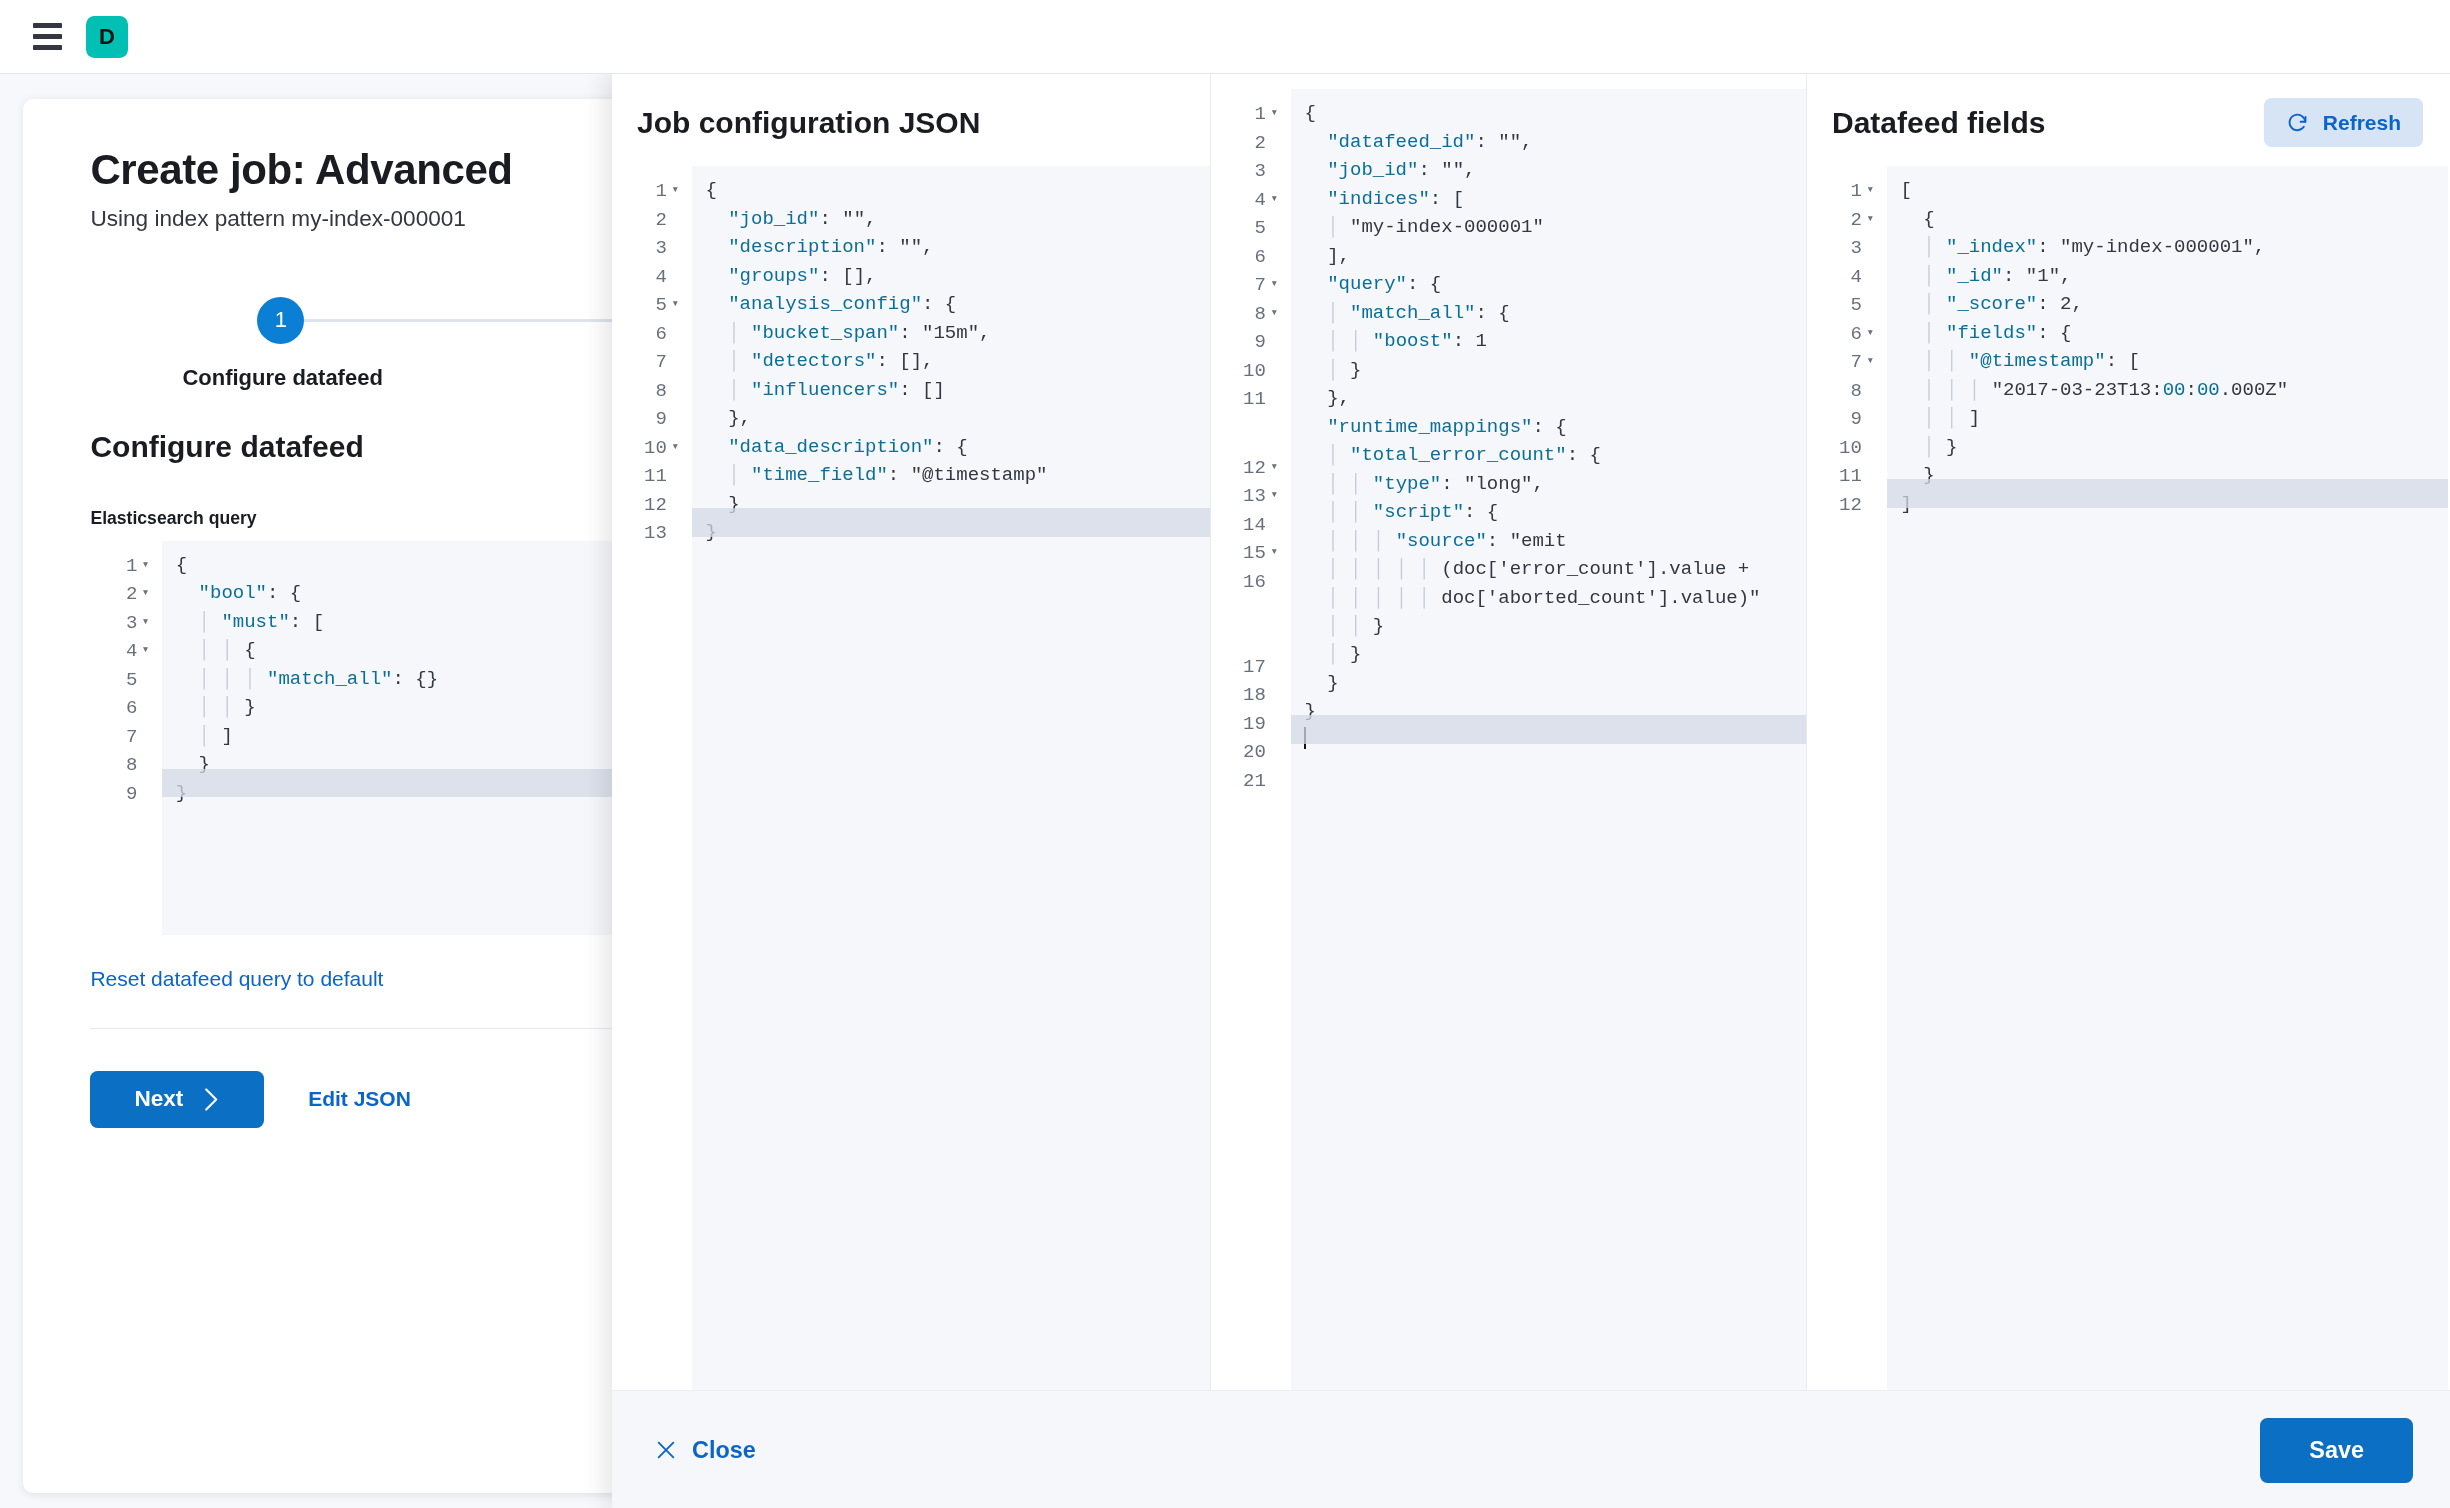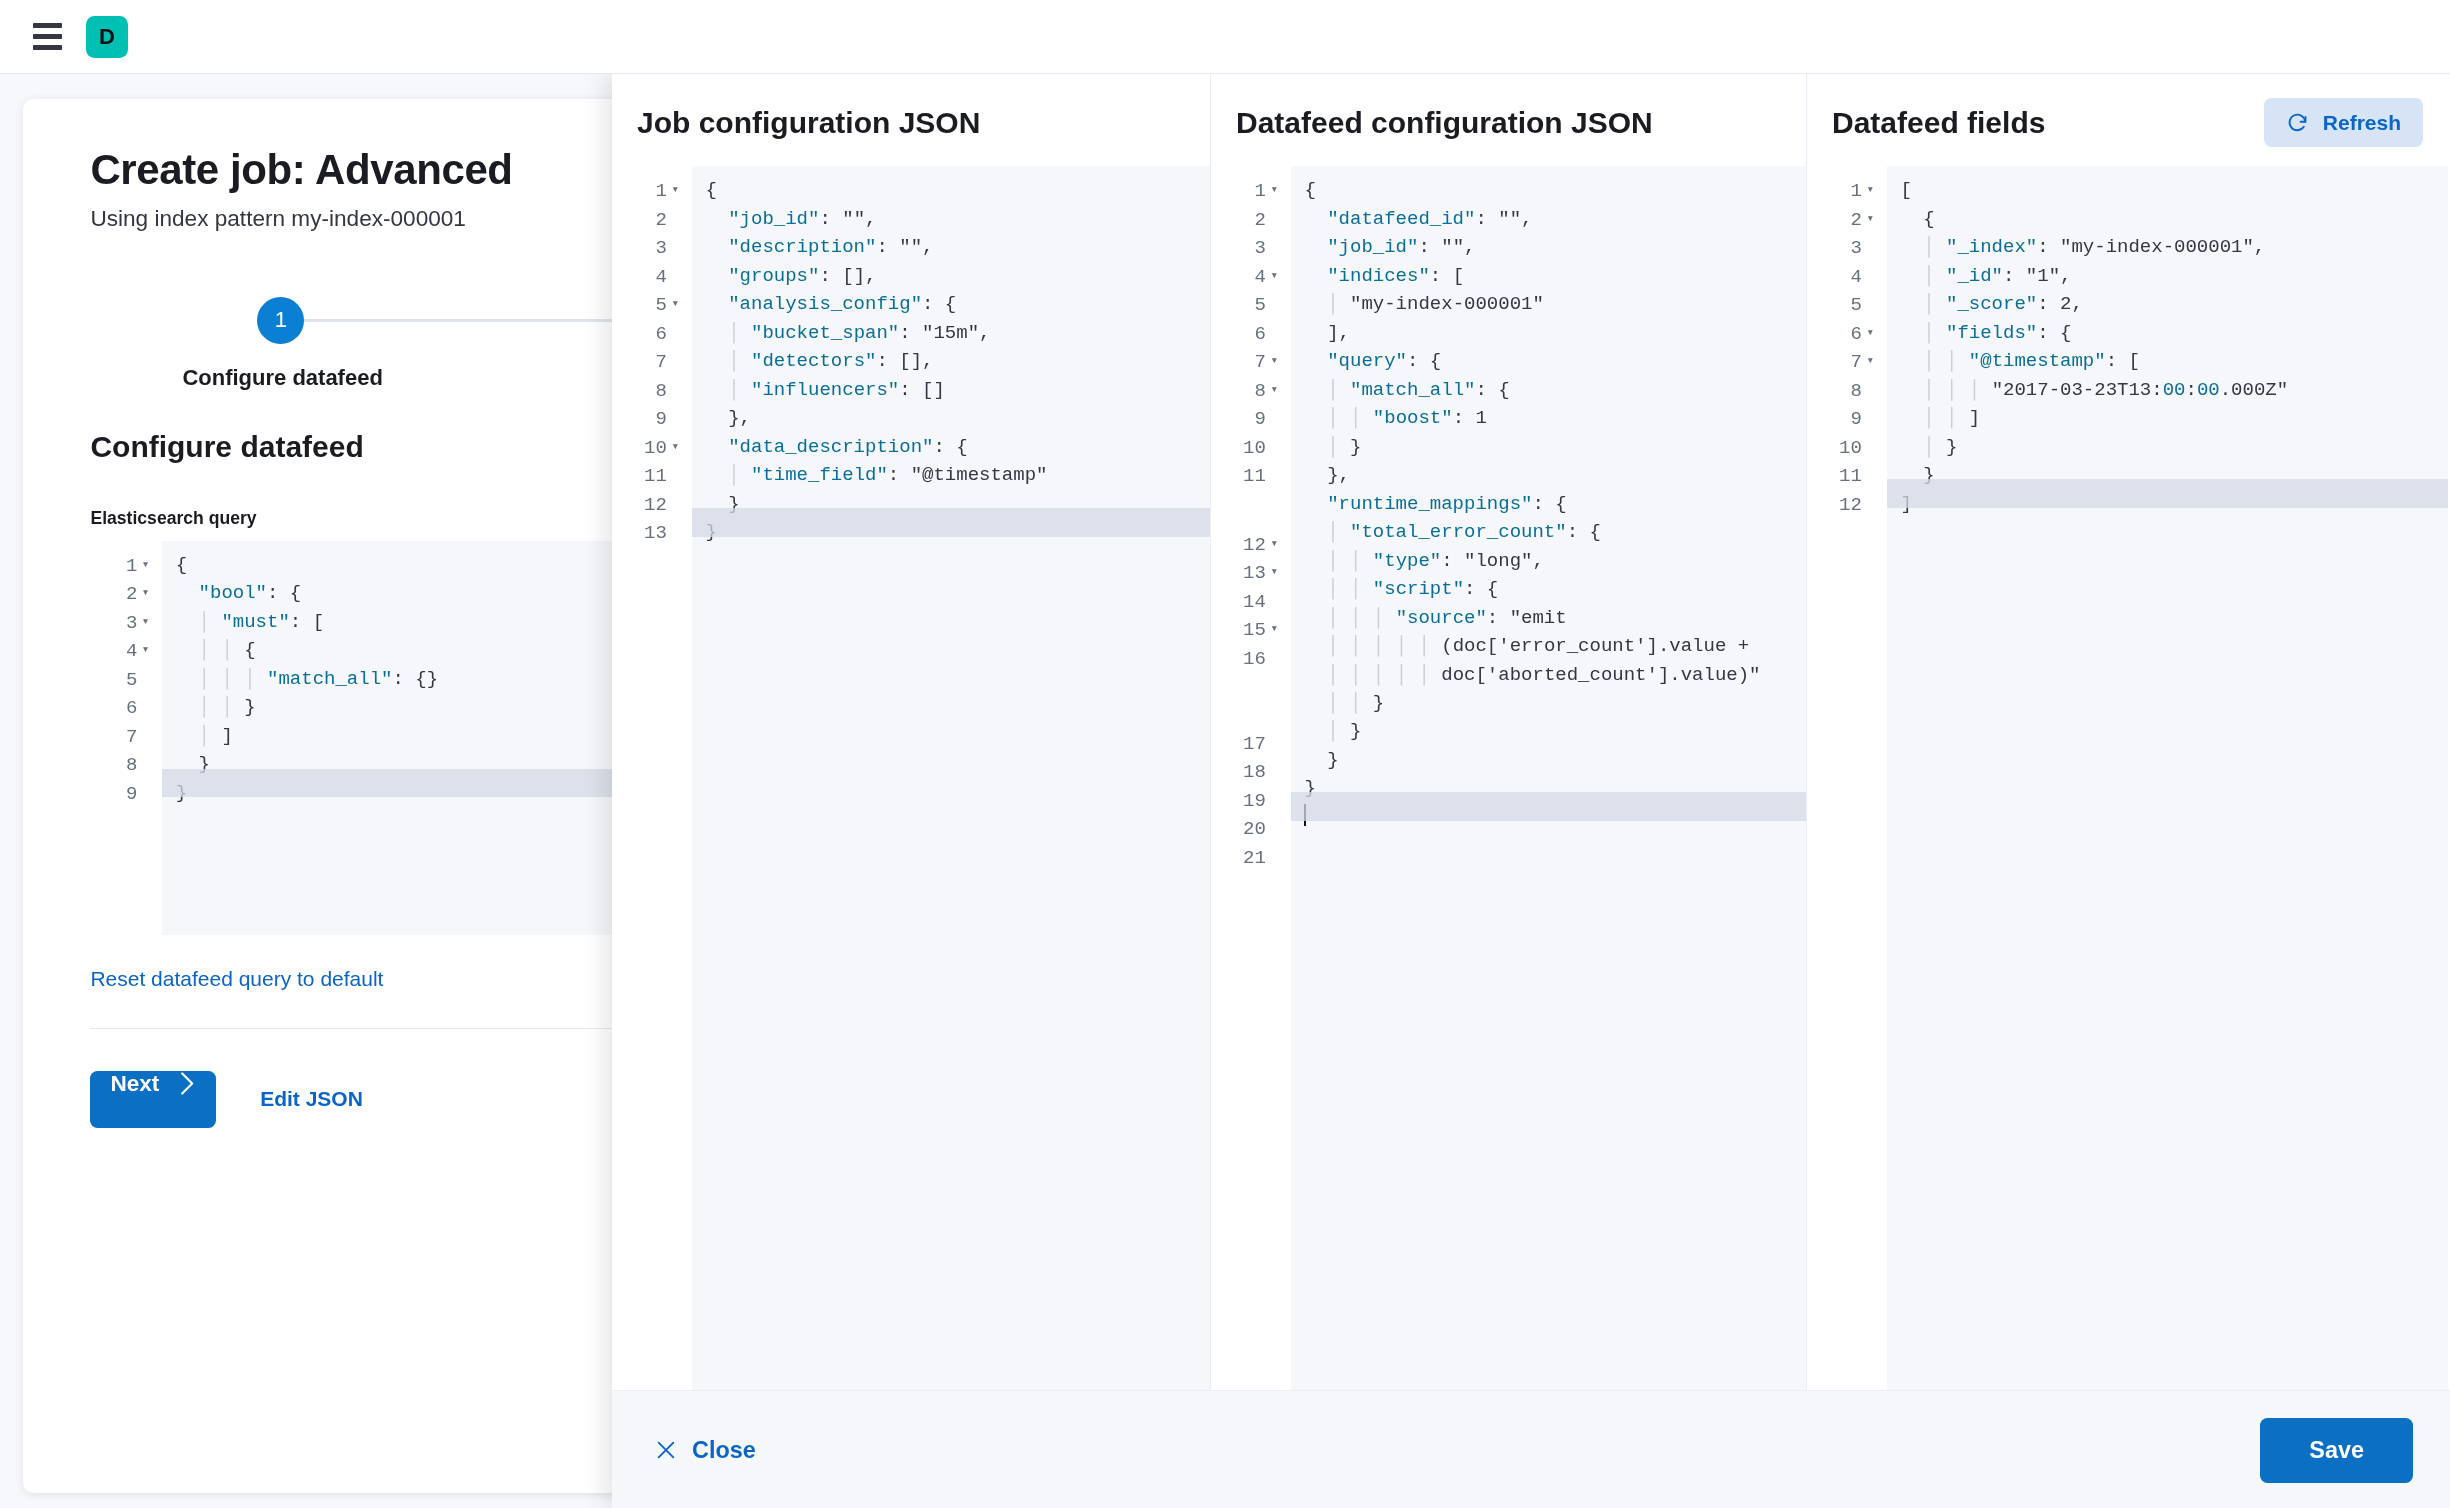--- a/index.html
+++ b/index.html
@@ -143,22 +143,22 @@
   }
   .caret { display:inline-block; width:1.7px; height:22px; background:#111; vertical-align:-4.2px;}
 
   .link { color: #0b64c7; font-size: 21px; cursor: pointer;}
 
   .hr { border-top: 1.7px solid #e6e9f0; margin-top: 37px; }
 
   .btn-primary {
     background: #0b6fc4; color: #fff; border: none; border-radius: 7.5px;
     font-size: 22.6px; font-weight: 700; height: 57px;
-    display: inline-flex; align-items: flex-start; justify-content: center;
-    gap: 18.4px; padding: 0 20px; cursor: pointer;
+    display: inline-flex; align-items: center; justify-content: center;
+    gap: 18.4px; padding: 0 44px; cursor: pointer;
     font-family: "Liberation Sans", sans-serif;
   }
   .btn-row { margin-top: 42px; display:flex; align-items:center; gap: 44px; }
 
   
   .flyout {
     position: absolute; left: 612px; top: 74px;
     width: 1838px; height: 1435px;
     background: #ffffff;
     box-shadow: -8.4px 0 22px rgba(0,0,0,0.10);
@@ -293,23 +293,20 @@
             <div class="ln" style="height: 28.5px;"><span>10</span><span class="fold">▾</span></div>
             <div class="ln" style="height: 28.5px;"><span>11</span><span class="fold empty">▾</span></div>
             <div class="ln" style="height: 28.5px;"><span>12</span><span class="fold empty">▾</span></div>
             <div class="ln" style="height: 28.5px;"><span>13</span><span class="fold empty">▾</span></div>
           </div>
         <div class="code"><div class="row" style="height: 28.5px;">{</div><div class="row" style="height: 28.5px;">  <span class="tok-key">"job_id"</span><span class="tok-punc">:</span> "",</div><div class="row" style="height: 28.5px;">  <span class="tok-key">"description"</span><span class="tok-punc">:</span> "",</div><div class="row" style="height: 28.5px;">  <span class="tok-key">"groups"</span><span class="tok-punc">:</span> [],</div><div class="row" style="height: 28.5px;">  <span class="tok-key">"analysis_config"</span><span class="tok-punc">:</span> {</div><div class="row" style="height: 28.5px;">  <span class="guide">│</span> <span class="tok-key">"bucket_span"</span><span class="tok-punc">:</span> "15m",</div><div class="row" style="height: 28.5px;">  <span class="guide">│</span> <span class="tok-key">"detectors"</span><span class="tok-punc">:</span> [],</div><div class="row" style="height: 28.5px;">  <span class="guide">│</span> <span class="tok-key">"influencers"</span><span class="tok-punc">:</span> []</div><div class="row" style="height: 28.5px;">  },</div><div class="row" style="height: 28.5px;">  <span class="tok-key">"data_description"</span><span class="tok-punc">:</span> {</div><div class="row" style="height: 28.5px;">  <span class="guide">│</span> <span class="tok-key">"time_field"</span><span class="tok-punc">:</span> "@timestamp"</div><div class="row" style="height: 28.5px;">  }</div><div class="active-line" style="top: 342px;"></div><div class="row" style="height: 28.5px;">}</div></div>
       </div>
     </div>
 
     <div class="panel" style="width:596px;">
-      <div class="panel-head">
-        <div class="panel-title">Datafeed configuration JSON</div>
-      </div>
       <div class="editor panel-editor" id="datafeed-editor">
         <div class="gutter" style="width:80px;">
             <div class="ln" style="height: 28.5px;"><span>1</span><span class="fold">▾</span></div>
             <div class="ln" style="height: 28.5px;"><span>2</span><span class="fold empty">▾</span></div>
             <div class="ln" style="height: 28.5px;"><span>3</span><span class="fold empty">▾</span></div>
             <div class="ln" style="height: 28.5px;"><span>4</span><span class="fold">▾</span></div>
             <div class="ln" style="height: 28.5px;"><span>5</span><span class="fold empty">▾</span></div>
             <div class="ln" style="height: 28.5px;"><span>6</span><span class="fold empty">▾</span></div>
             <div class="ln" style="height: 28.5px;"><span>7</span><span class="fold">▾</span></div>
             <div class="ln" style="height: 28.5px;"><span>8</span><span class="fold">▾</span></div>

